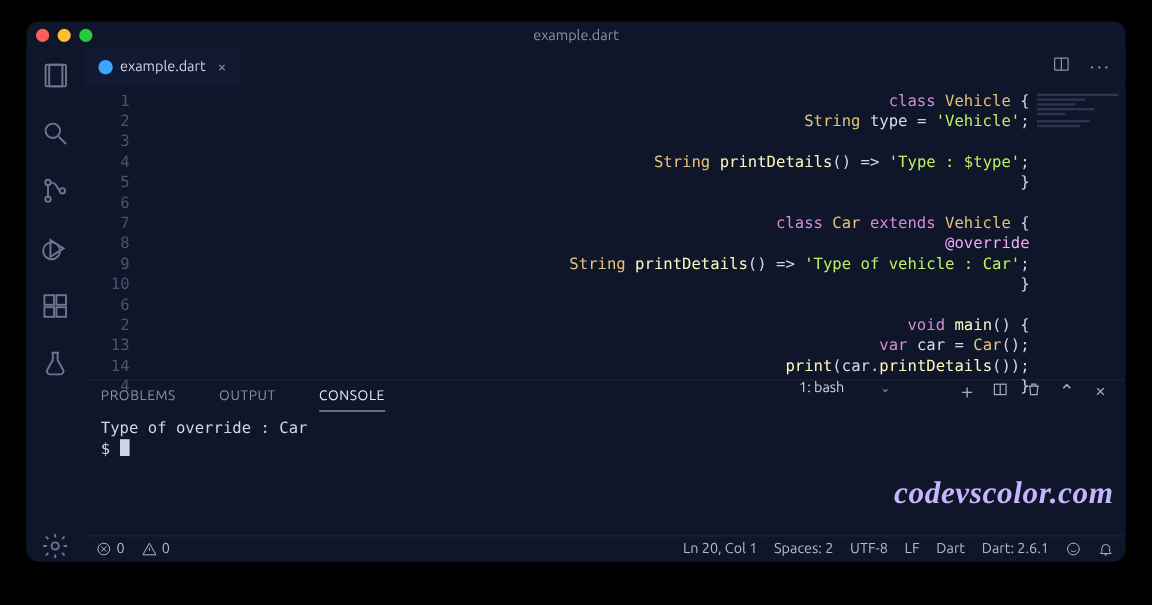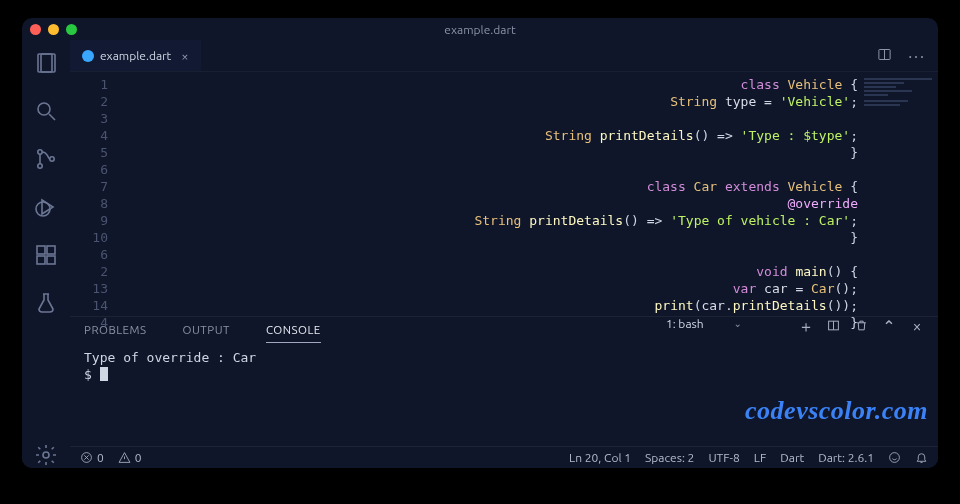--- a/index.html
+++ b/index.html
@@ -40,21 +40,21 @@
   .panel-tabs { height: 30px; display: flex; align-items: flex-start; padding: 0 14px; gap: 36px; }
   .ptab { font-size: 11.5px; letter-spacing: .5px; color: #8a93a8; cursor: pointer; padding: 6px 0; }
   .ptab.active { color: #e8ecf4; border-bottom: 1.5px solid #9fa8be; }
   .panel-tabs .grow { flex: 1; }
   .shell-select { font-size: 12px; color: #cfd6e4; background: transparent; border: none; display: flex; align-items: center; gap: 30px; cursor: pointer; }
   .caret { font-size: 10px; color: #8a93a8; }
   .panel-icons { display: flex; gap: 14px; margin-left: 20px; color: #a8b0c4; }
   .panel-icons > span { cursor: pointer; width: 14px; text-align: center; }
   .terminal { flex: 1; padding: 2px 14px; font: 13px/17px Menlo, Consolas, monospace; color: #cfd6e4; position: relative; }
   .cursor { display: inline-block; width: 8px; height: 14px; background: #cfd6e4; vertical-align: -2px; }
-  .watermark { position: absolute; right: 10px; bottom: 22px; font: italic 700 26px/1 Georgia, "Times New Roman", serif; color: #3b82f6; letter-spacing: .5px; }
+  .watermark { position: absolute; right: 10px; bottom: 22px; font: italic 700 26px/1 Georgia, "Times New Roman", serif; color: #c4b5fd; letter-spacing: .5px; }
   .statusbar {
     height: 22px; background: #0f1629; border-top: 1px solid rgba(255,255,255,.06);
     display: flex; align-items: center; padding: 0 10px; font-size: 12px; color: #b4bbce; gap: 14px;
   }
   .statusbar .grow { flex: 1; }
   .status-item { display: flex; align-items: center; gap: 4px; cursor: pointer; }
   .status-item svg { width: 13px; height: 13px; stroke: currentColor; fill: none; stroke-width: 1.5; }
 </style>
 </head>
 <body>

